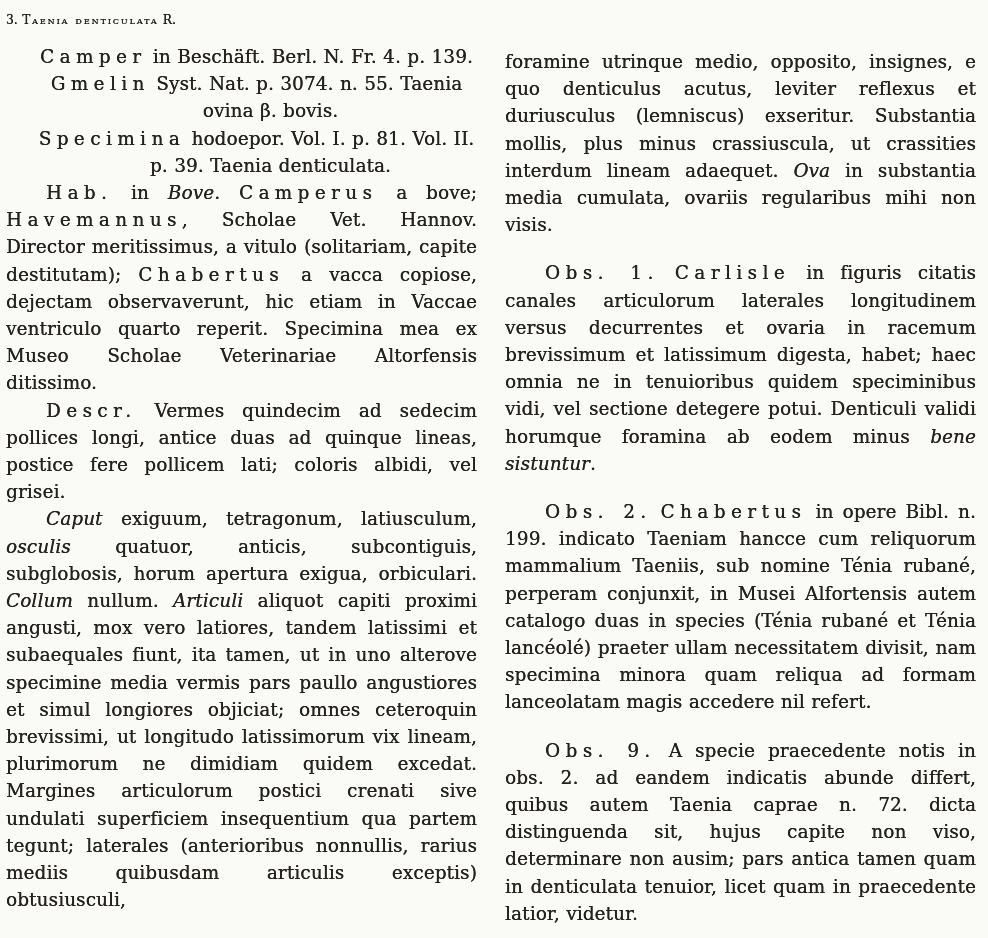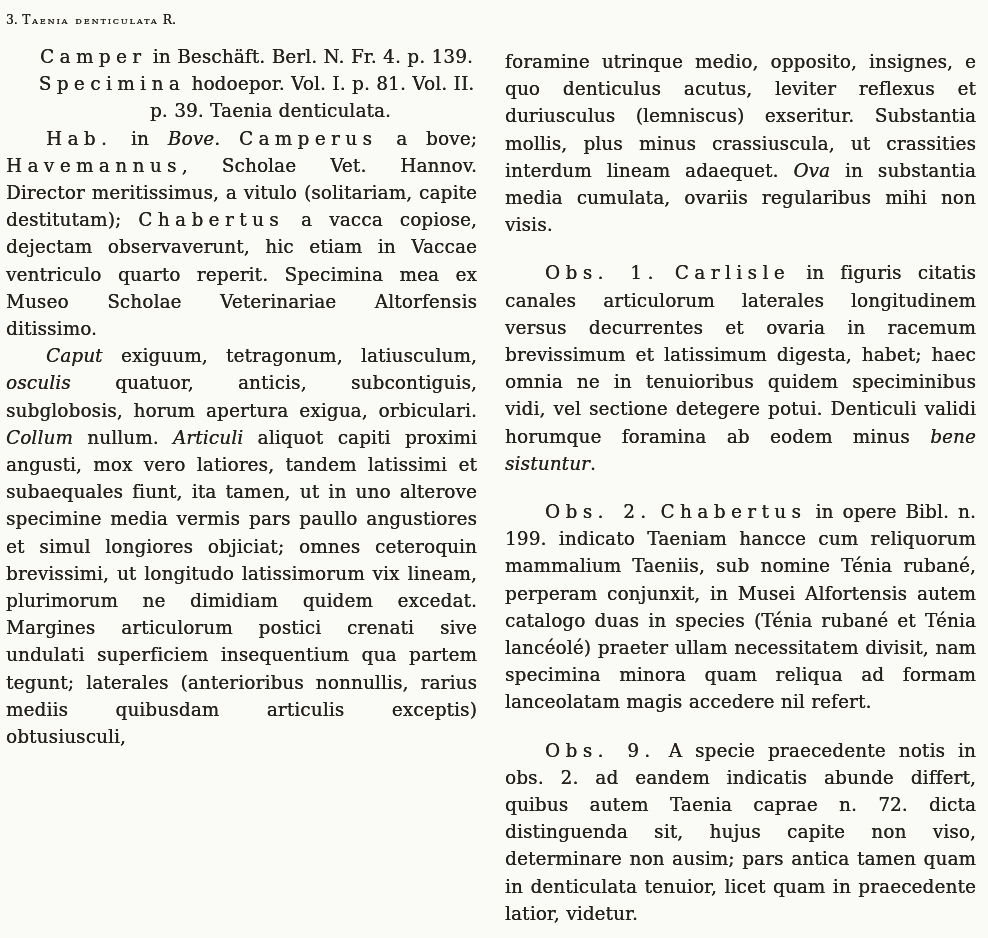--- a/index.html
+++ b/index.html
@@ -53,25 +53,27 @@
 <body>
 
 <div class="page">
 
   <div class="col col-left">
     <h1 class="heading"><span>3. </span><span class="seg-sc">Taenia denticulata</span><span> R.</span></h1>
 
 
     <div class="refs">
       <p class="ref"><span class="seg-spaced">Camper</span><span> in Beschäft. Berl. N. Fr. 4. p. 139.</span></p>
+      <p class="ref"><span class="seg-spaced">Gmelin</span><span> Syst. Nat. p. 3074. n. 55. Taenia ovina β. bovis.</span></p>
       <p class="ref"><span class="seg-spaced">Specimina</span><span> hodoepor. Vol. I. p. 81. Vol. II. p. 39. Taenia denticulata.</span></p>
     </div>
 
     <p class="para"><span class="seg-spaced">Hab.</span><span> in </span><span class="seg-i">Bove</span><span>. </span><span class="seg-spaced">Camperus</span><span> a bove; </span><span class="seg-spaced">Havemannus</span><span>, Scholae Vet. Hannov. Director meritissimus, a vitulo (solitariam, capite destitutam); </span><span class="seg-spaced">Chabertus</span><span> a vacca copiose, dejectam observaverunt, hic etiam in Vaccae ventriculo quarto reperit. Specimina mea ex Museo Scholae Veterinariae Altorfensis ditissimo.</span></p>
 
+    <p class="para"><span class="seg-spaced">Descr.</span><span> Vermes quindecim ad sedecim pollices longi, antice duas ad quinque lineas, postice fere pollicem lati; coloris albidi, vel grisei.</span></p>
 
     <p class="para"><span class="seg-i">Caput</span><span> exiguum, tetragonum, latiusculum, </span><span class="seg-i">osculis</span><span> quatuor, anticis, subcontiguis, subglobosis, horum apertura exigua, orbiculari. </span><span class="seg-i">Collum</span><span> nullum. </span><span class="seg-i">Articuli</span><span> aliquot capiti proximi angusti, mox vero latiores, tandem latissimi et subaequales fiunt, ita tamen, ut in uno alterove specimine media vermis pars paullo angustiores et simul longiores objiciat; omnes ceteroquin brevissimi, ut longitudo latissimorum vix lineam, plurimorum ne dimidiam quidem excedat. Margines articulorum postici crenati sive undulati superficiem insequentium qua partem tegunt; laterales (anterioribus nonnullis, rarius mediis quibusdam articulis exceptis) obtusiusculi,</span></p>
   </div>
 
   <div class="col col-right">
     <p class="para no-indent"><span>foramine utrinque medio, opposito, insignes, e quo denticulus acutus, leviter reflexus et duriusculus (lemniscus) exseritur. Substantia mollis, plus minus crassiuscula, ut crassities interdum lineam adaequet. </span><span class="seg-i">Ova</span><span> in substantia media cumulata, ovariis regularibus mihi non visis.</span></p>
 
     <p class="para obs"><span class="seg-spaced">Obs. 1.</span><span>  </span><span class="seg-spaced">Carlisle</span><span> in figuris citatis canales articulorum laterales longitudinem versus decurrentes et ovaria in racemum brevissimum et latissimum digesta, habet; haec omnia ne in tenuioribus quidem speciminibus vidi, vel sectione detegere potui. Denticuli validi horumque foramina ab eodem minus </span><span class="seg-i">bene sistuntur</span><span>.</span></p>
 
     <p class="para obs"><span class="seg-spaced">Obs. 2.</span><span>  </span><span class="seg-spaced">Chabertus</span><span> in opere Bibl. n. 199. indicato Taeniam hancce cum reliquorum mammalium Taeniis, sub nomine Ténia rubané, perperam conjunxit, in Musei Alfortensis autem catalogo duas in species (Ténia rubané et Ténia lancéolé) praeter ullam necessitatem divisit, nam specimina minora quam reliqua ad formam lanceolatam magis accedere nil refert.</span></p>

